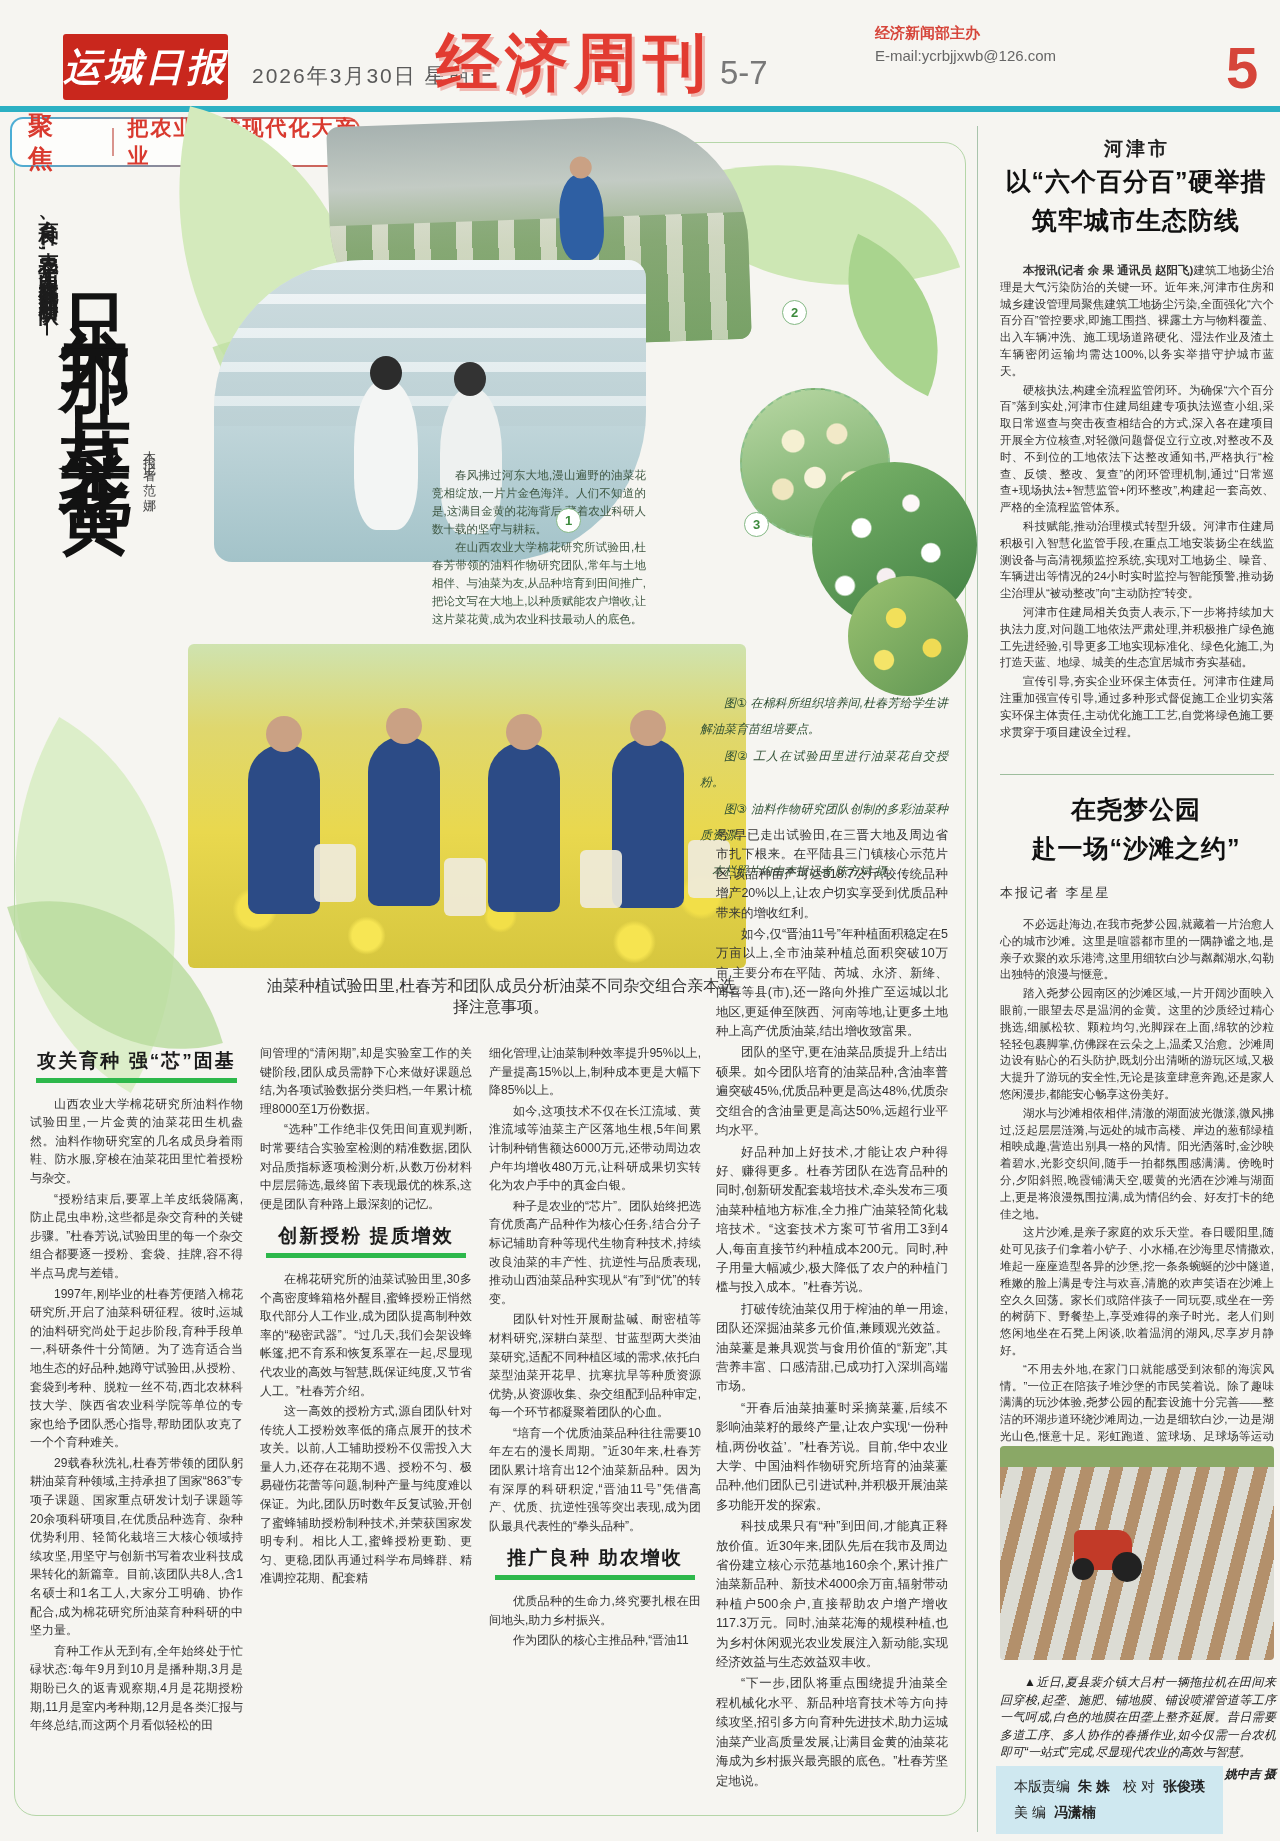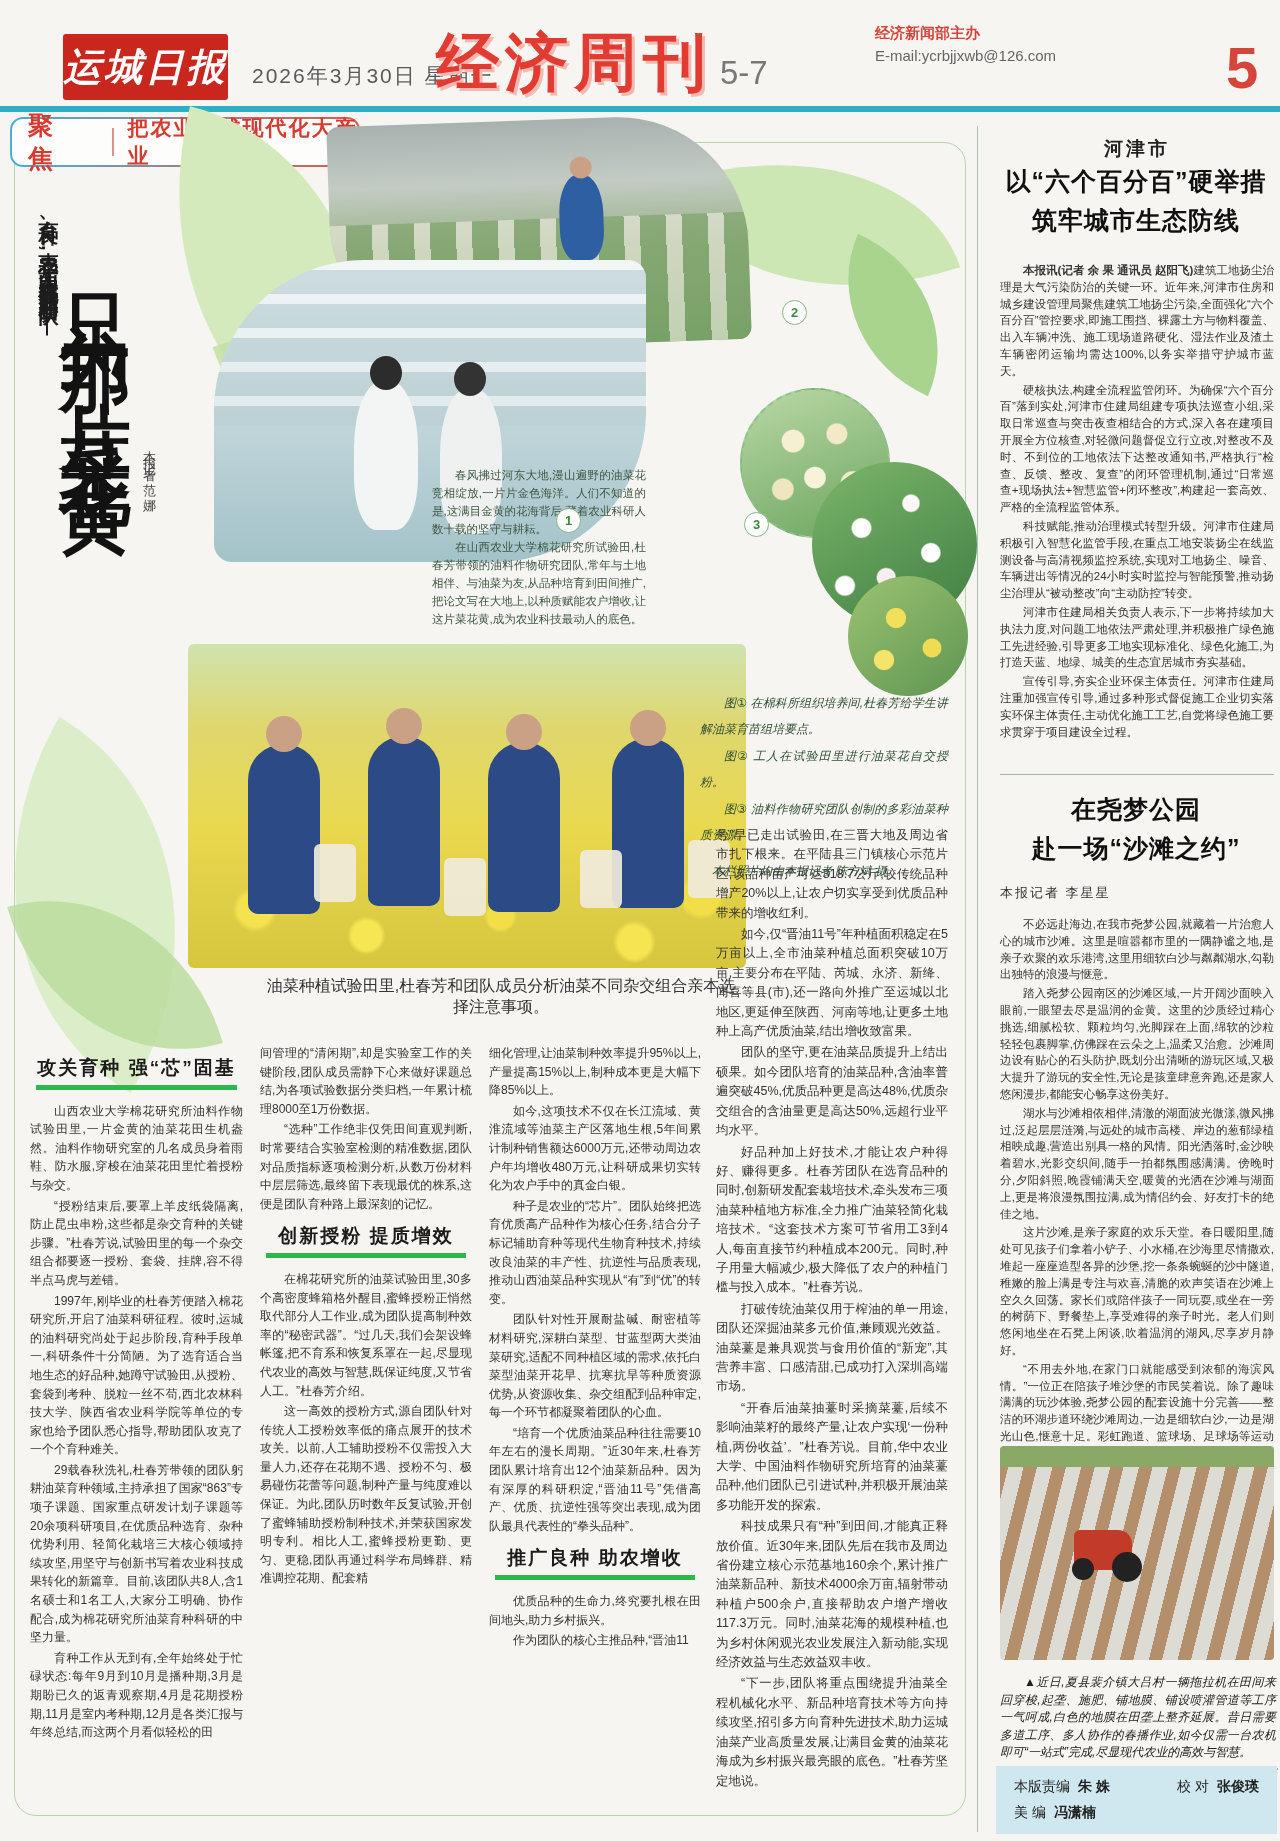--- a/index.html
+++ b/index.html
@@ -96,21 +96,21 @@
   .photoD-cap{position:absolute;left:266px;top:976px;width:470px;text-align:center;
               font-size:16px;color:#333;z-index:5;}
   
   .col{position:absolute;font-size:12px;line-height:18.6px;color:#343434;text-align:justify;z-index:5;}
   .col p{margin:0 0 2px;text-indent:2em;}
   .col1{left:30px;top:1044px;width:213px;}
   .col2{left:260px;top:1044px;width:212px;}
   .col3{left:489px;top:1044px;width:212px;}
   .col4{left:716px;top:826px;width:232px;font-size:12.5px;line-height:19.4px;}
   .sec-h{font-size:19px;font-weight:900;color:#1b1b1b;letter-spacing:2px;text-align:center;
-         text-indent:0 !important;padding-bottom:7px;border-bottom:5px solid #2db84b;margin:15px 6px 12px !important;}
+         text-indent:0 !important;padding-bottom:7px;border-bottom:5px solid #2db84b;margin:8px 6px 12px !important;}
   .sec-h.mid{margin-top:14px !important;}
   
   .r-kicker{position:absolute;left:1000px;top:136px;width:274px;text-align:center;
             font-size:19px;font-weight:700;color:#222;letter-spacing:3px;}
   .r-title{position:absolute;left:988px;width:296px;text-align:center;font-size:25px;
            font-weight:900;color:#101010;letter-spacing:1px;line-height:39px;}
   .rt1{top:162px;}
   .rt2{top:790px;}
   .r-byline{position:absolute;left:1000px;top:884px;width:274px;text-align:left;font-size:13px;color:#333;letter-spacing:2px;}
   .r-body{position:absolute;left:1000px;width:274px;font-size:11.5px;line-height:16.8px;
@@ -121,21 +121,21 @@
   .r-div{position:absolute;left:1000px;top:774px;width:274px;height:1px;background:#9dbd9d;}
   .photoE{position:absolute;left:1000px;top:1446px;width:274px;height:214px;border-radius:4px;overflow:hidden;
           background:linear-gradient(180deg,#8aa866 0 10%,transparent 10%),
                      repeating-linear-gradient(104deg,#b3906b 0 13px,#dcdcd4 13px 28px);}
   .tractor{position:absolute;left:74px;top:84px;width:58px;height:40px;background:#c23a28;border-radius:6px 14px 4px 4px;}
   .wheel{position:absolute;border-radius:50%;background:#222;}
   .photoE-cap{position:absolute;left:1000px;top:1674px;width:276px;font-size:12px;line-height:17.6px;
               font-style:italic;color:#222;text-align:justify;}
   .photoE-cap p{margin:0;text-indent:2em;}
   .photoE-credit{text-align:right;text-indent:0 !important;margin-top:4px !important;font-weight:bold;}
-  .credits{position:absolute;left:996px;top:1766px;width:281px;height:68px;background:#cfe8f0;
+  .credits{position:absolute;left:996px;top:1766px;width:227px;height:68px;background:#cfe8f0;
            box-sizing:border-box;padding:12px 18px;font-size:14px;color:#222;}
   .credits .row{display:flex;justify-content:space-between;margin-bottom:8px;}
   .credits b{font-weight:900;margin-left:8px;}
 </style>
 </head>
 <body>
 
 <div class="page">
 
   <div class="logo-box">运城日报</div>

